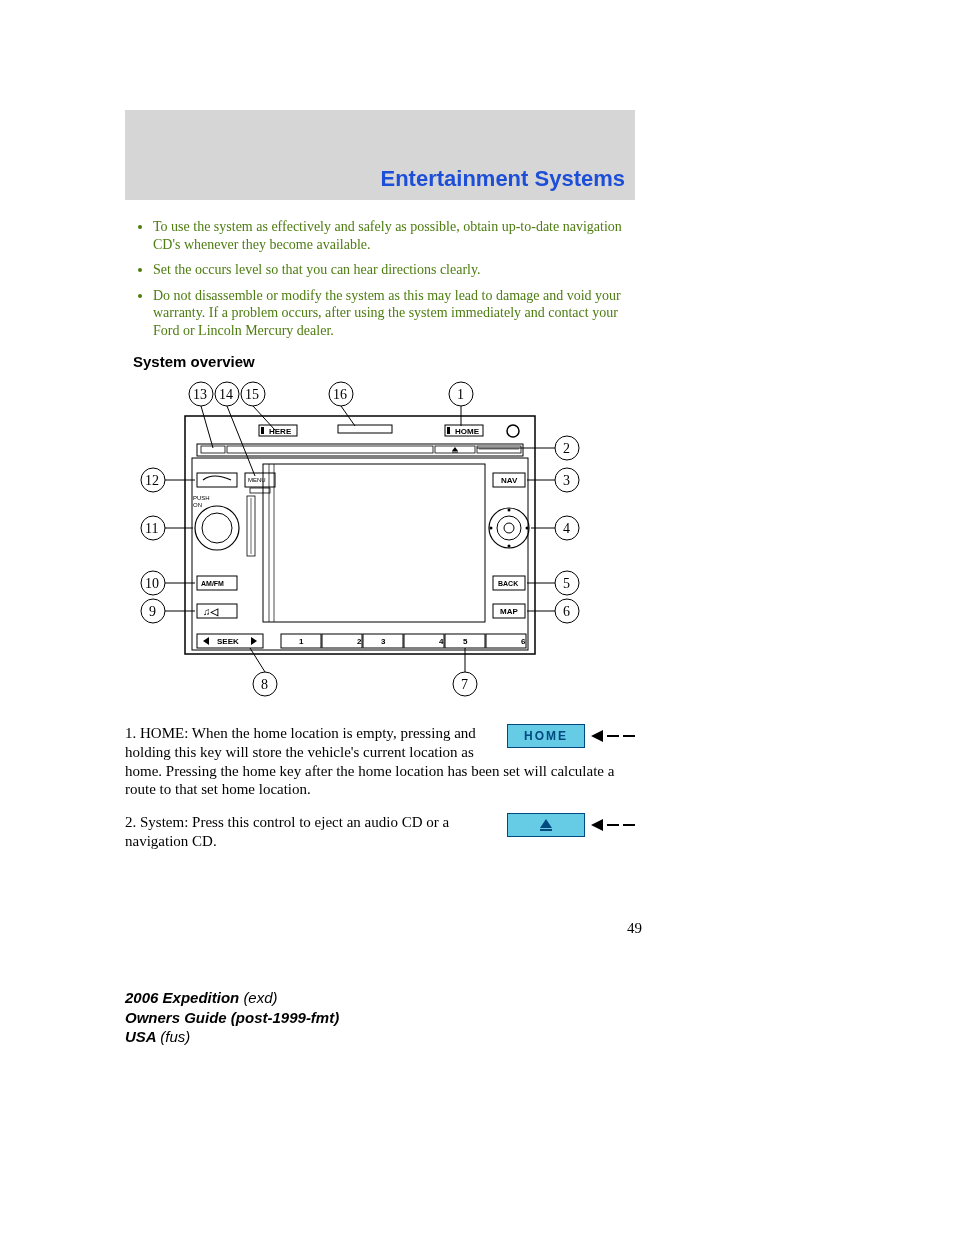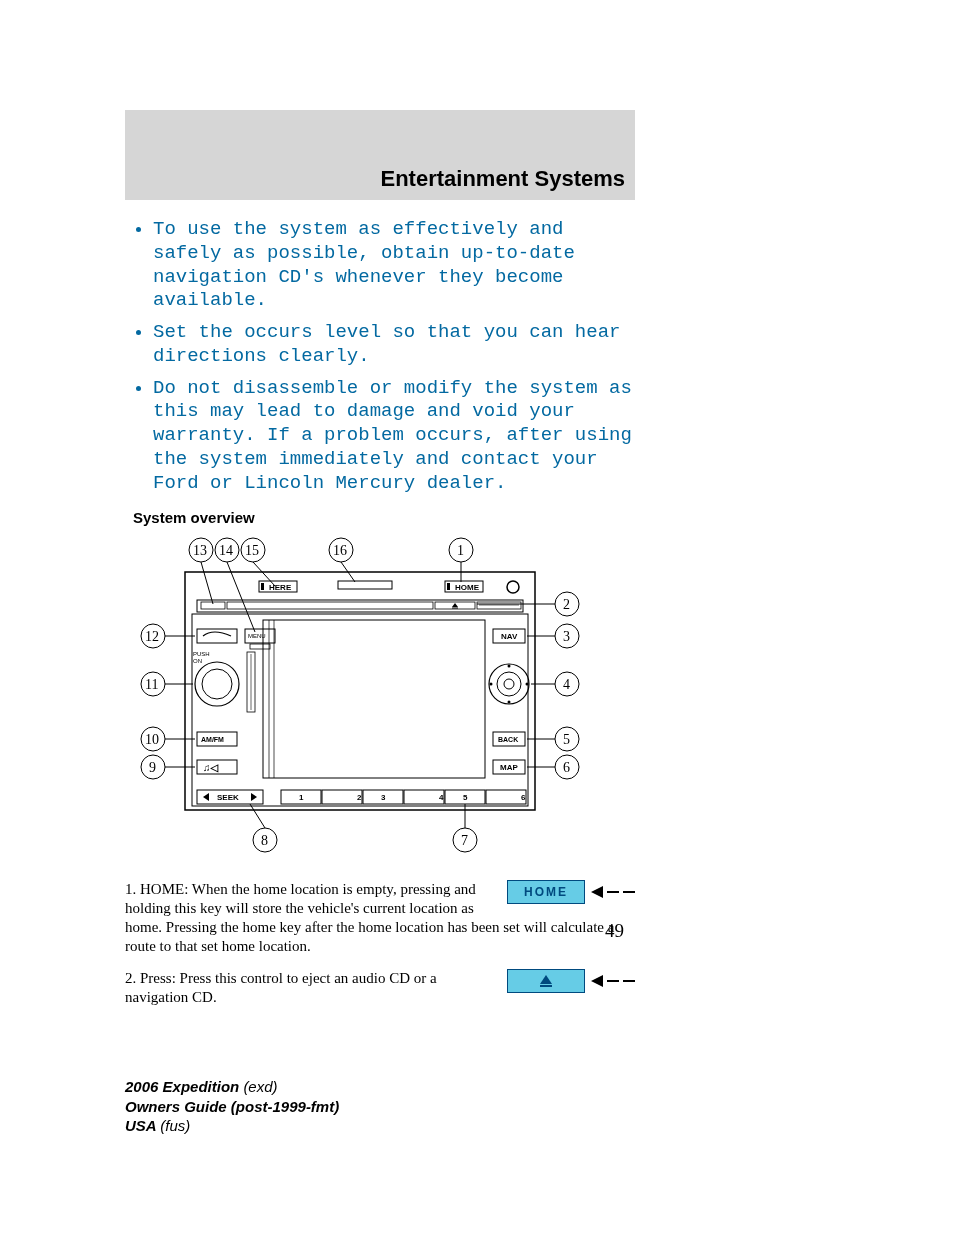--- a/index.html
+++ b/index.html
@@ -24,39 +24,38 @@
     height: 90px;
     background: #d6d6d6;
   }
   .header-title {
     position: absolute;
     bottom: 8px;
     right: 10px;
     font-family: Arial, Helvetica, sans-serif;
     font-weight: bold;
     font-size: 22px;
-    color: #000000;
+    color: #1d4ed8;
   }
   .content {
     position: absolute;
     top: 218px;
     left: 125px;
     width: 510px;
   }
   ul.bullets {
     margin: 0;
     padding: 0 0 0 28px;
     list-style: disc;
   }
   ul.bullets li {
-    font-size: 19px;
+    font-size: 14px;
     line-height: 1.25;
     margin-bottom: 8px;
-    color: #0369a1;
-    font-family: Liberation Mono, monospace;
+    color: #4d7c0f;
   }
   .subhead {
     font-family: Arial, Helvetica, sans-serif;
     font-weight: bold;
     font-size: 15px;
     margin: 14px 0 6px 8px;
   }
   .diagram-wrap {
     width: 450px;
     margin: 0 0 0 10px;
@@ -103,26 +102,26 @@
   .arrow-dash {
     display: inline-flex; align-items: center; margin-left: 6px;
   }
   .arrow-head {
     width:0;height:0;border-top:6px solid transparent;border-bottom:6px solid transparent;border-right:12px solid #000;
   }
   .dash { width:12px; height:2px; background:#000; margin-left:4px;}
   .page-num {
     position: absolute;
     top: 920px;
-    right: 330px;
-    font-size: 19px;
+    right: 312px;
+    font-size: 15px;
   }
   .footer {
     position: absolute;
-    top: 1077px;
+    top: 988px;
     left: 125px;
     font-family: Arial, Helvetica, sans-serif;
     font-size: 15px;
     line-height: 1.3;
   }
   .footer .bi { font-weight: bold; font-style: italic; }
   .footer .i { font-style: italic; }
   svg .lbl { font-family: Arial, sans-serif; font-size: 8px; font-weight: bold; fill:#000;}
   svg .num { font-family: Georgia, serif; font-size: 14px; fill:#000;}
   svg .tiny { font-family: Arial, sans-serif; font-size: 6px; fill:#000;}
@@ -313,21 +312,21 @@
             <span class="eject-tri"></span>
               <span class="eject-bar"></span>
           </span>
         </div>
         <span class="arrow-dash">
           <span class="arrow-head"></span>
             <span class="dash"></span>
             <span class="dash"></span>
         </span>
       </div>
-      <span>2. </span><span class="strong">Press:</span><span> Press this control to eject an audio CD or a navigation CD.</span>
+      <span>2. </span><span class="strong">System:</span><span> Press this control to eject an audio CD or a navigation CD.</span>
       <div style="clear:both"></div>
     </div>
 
   </div>
 
   <div class="page-num">49</div>
 
   <div class="footer">
     <div><span class="bi">2006 Expedition </span><span class="i">(exd)</span></div>
     <div><span class="bi">Owners Guide (post-1999-fmt)</span></div>

